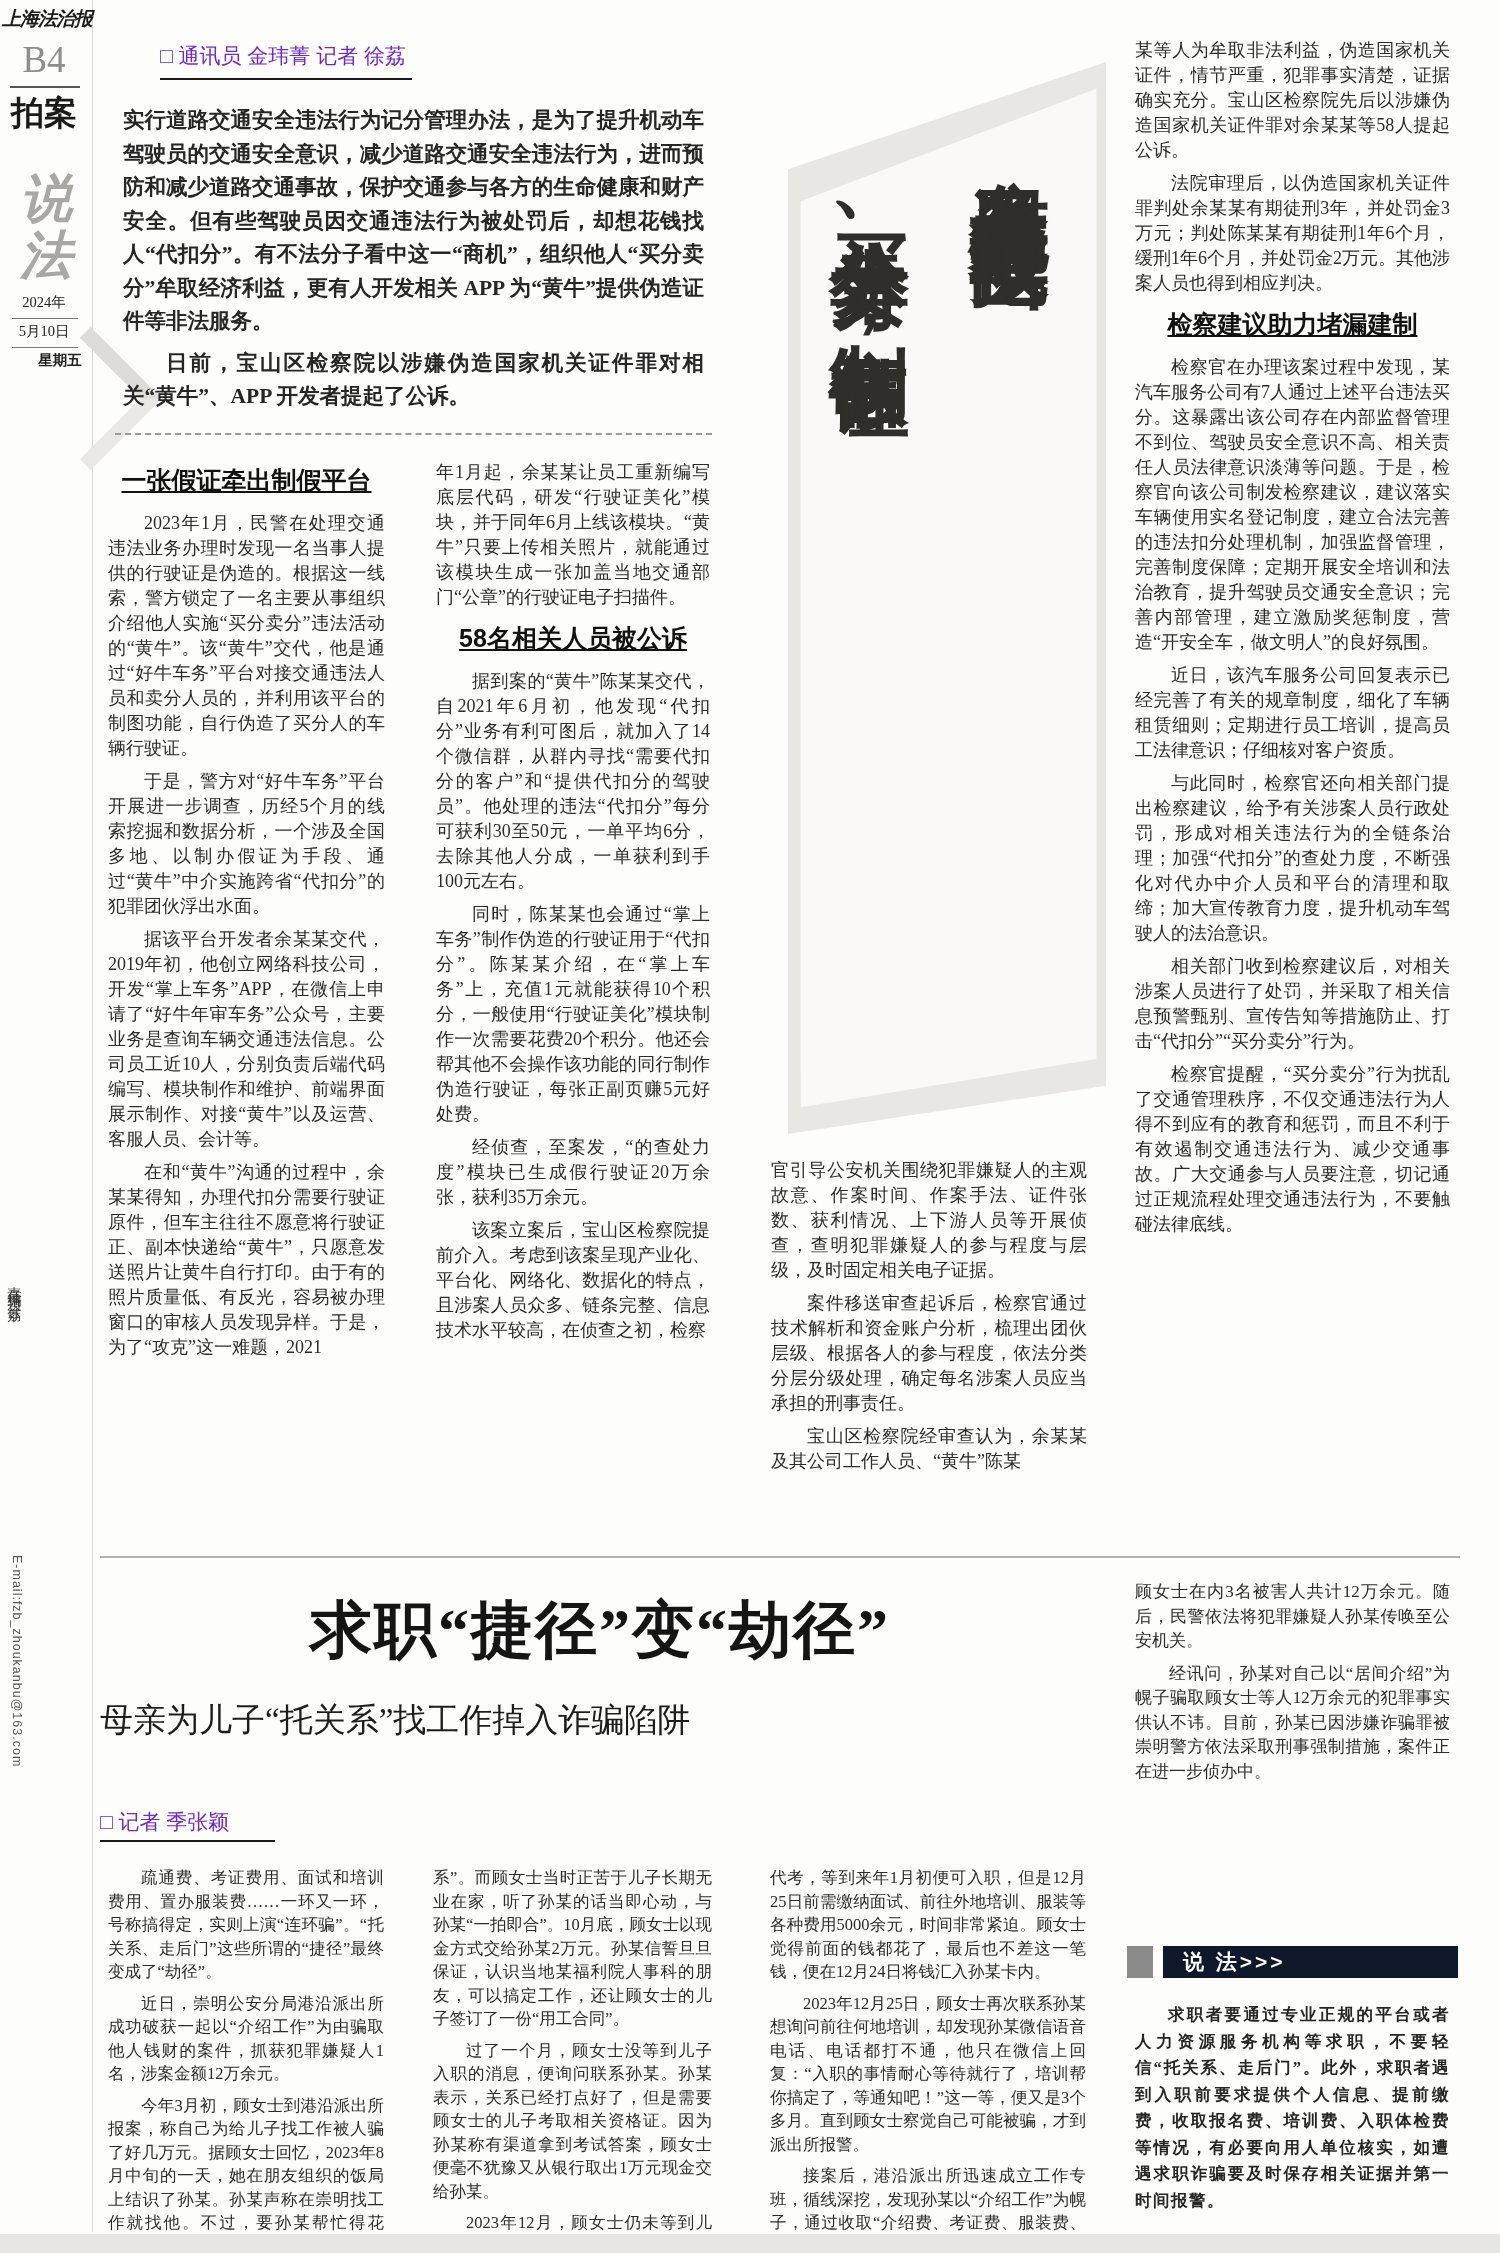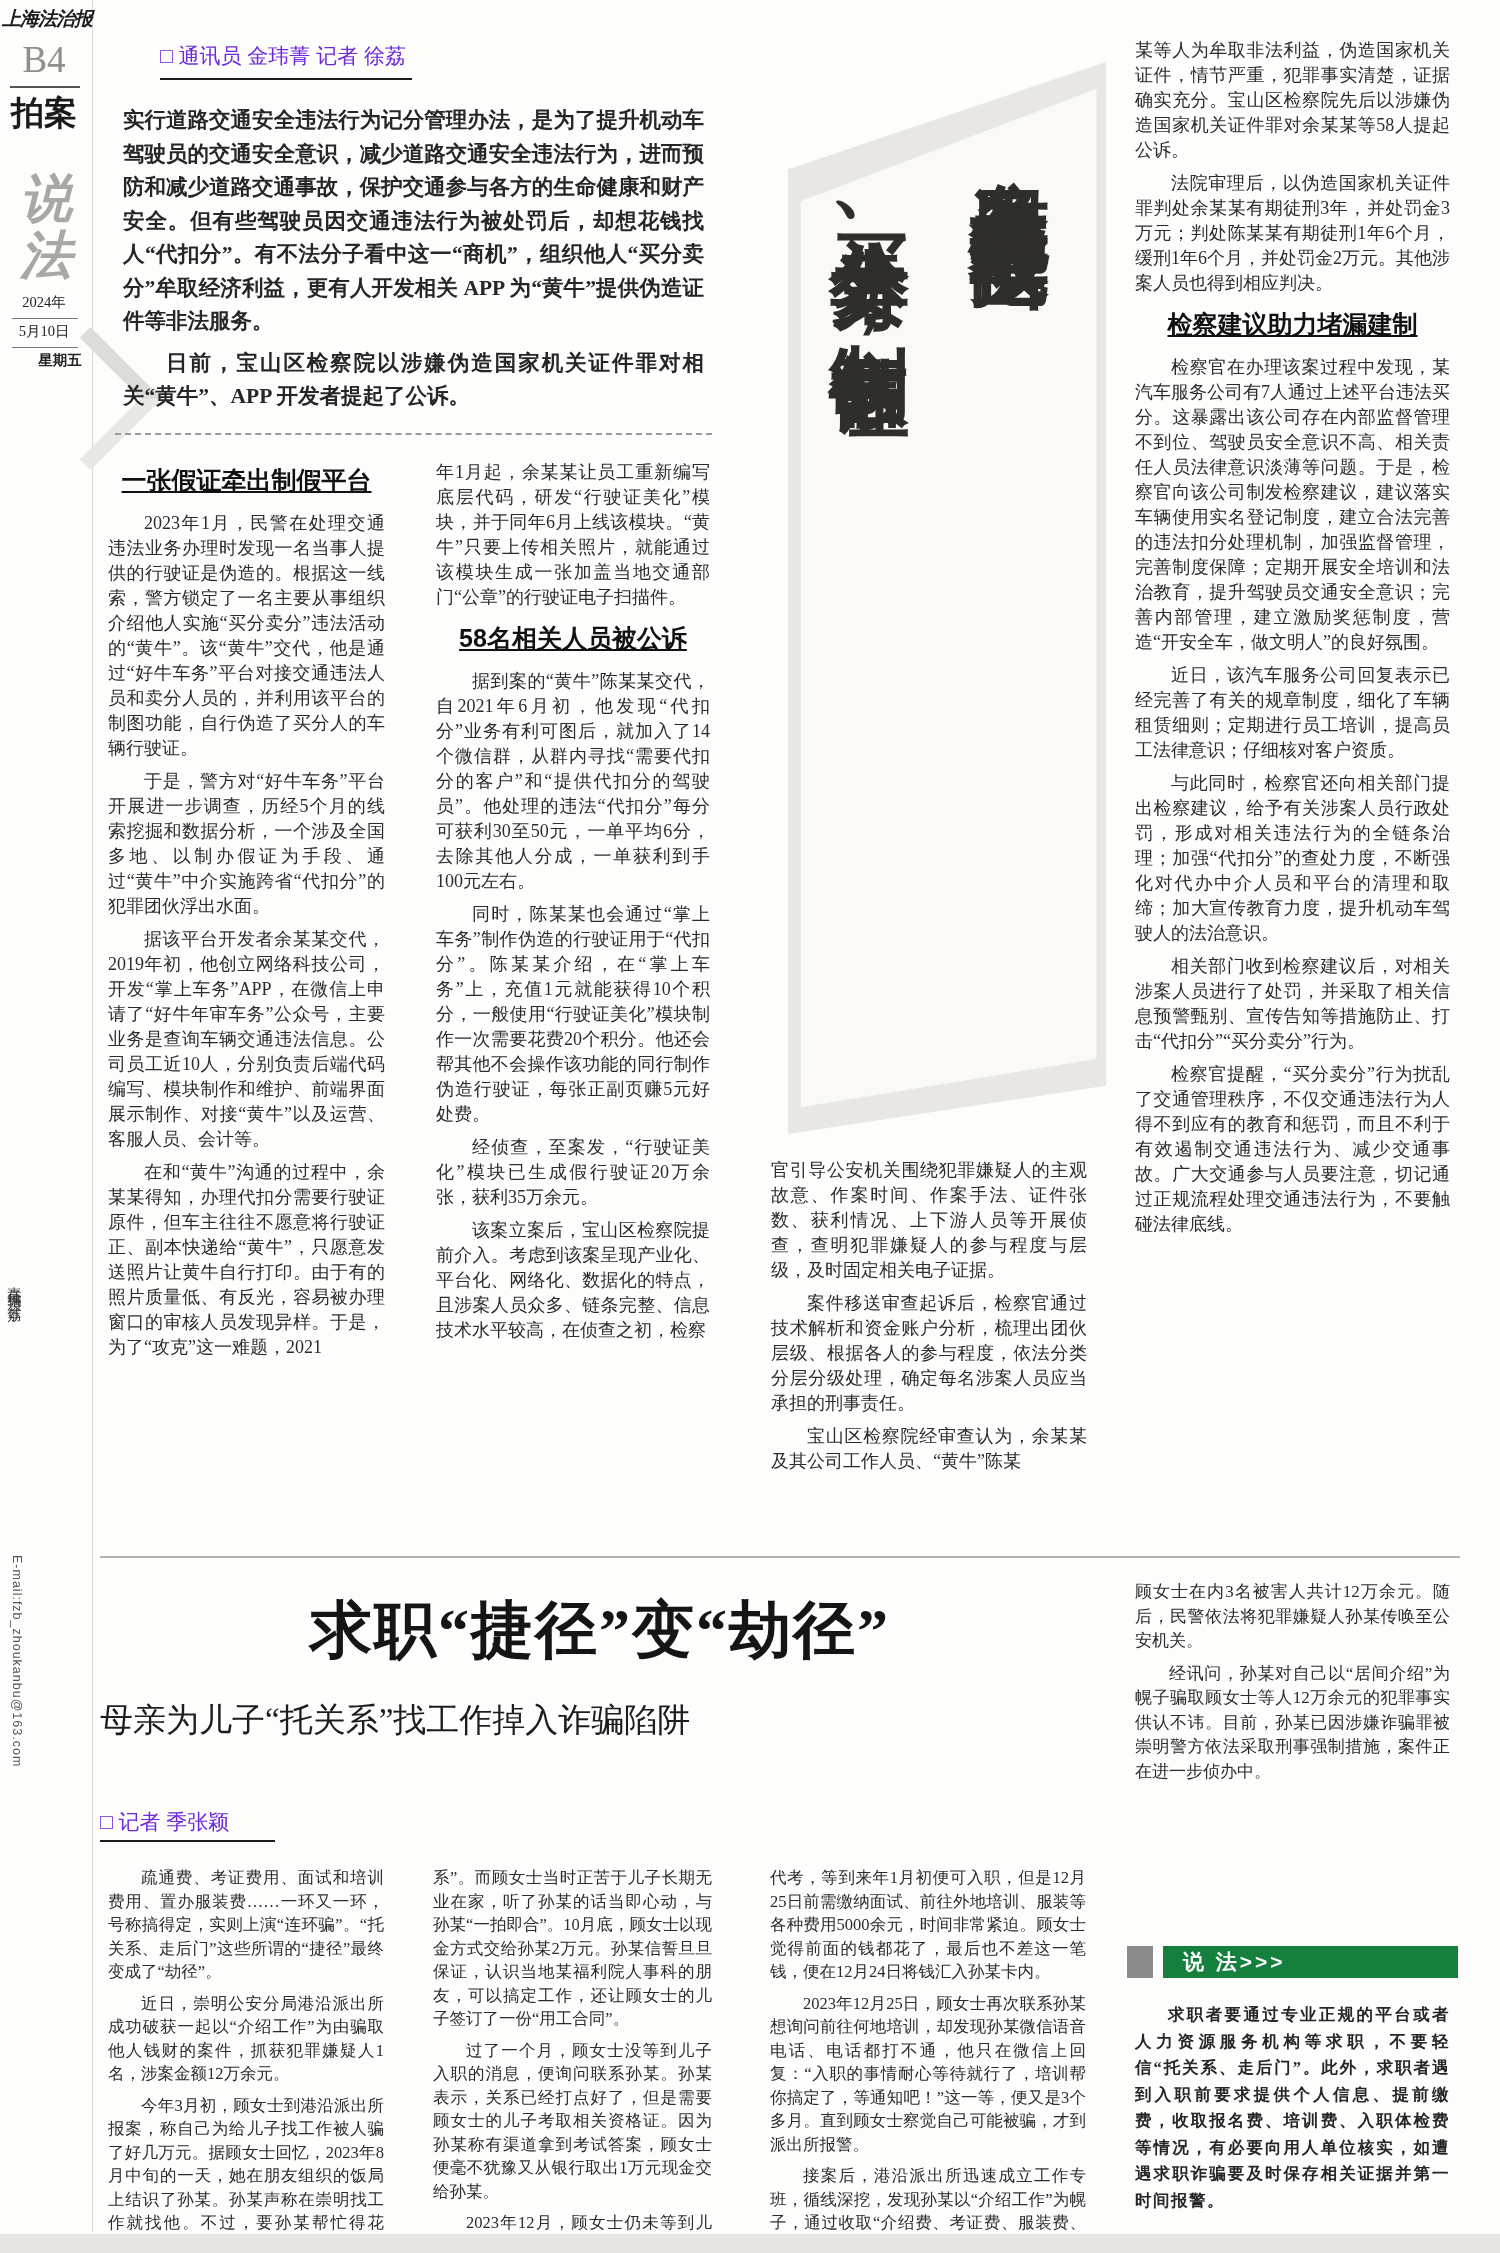--- a/index.html
+++ b/index.html
@@ -64,21 +64,21 @@
   #a2-subtitle{left:100px;top:1698px;width:1000px;text-align:left;font-size:33px;color:#1d1d1d;}
   #a2-byline{left:100px;top:1808px;}
   #a2-byline-rule{left:100px;top:1840px;width:175px;}
   #a2-col1{left:100px;top:1858px;width:292px;height:374px;font-size:16.5px;line-height:23.5px;}
   #a2-col2{left:425px;top:1858px;width:295px;height:374px;font-size:16.5px;line-height:23.5px;}
   #a2-col3{left:762px;top:1858px;width:332px;height:374px;font-size:16.5px;line-height:23.5px;}
   #a2-col4{left:1127px;top:1572px;width:331px;height:370px;font-size:17px;line-height:24.5px;}
   
   #shuofa-bar{left:1127px;top:1946px;width:331px;height:32px;}
   #shuofa-square{position:absolute;left:0;top:0;width:26px;height:32px;background:#8b8b8b;}
-  #shuofa-strip{position:absolute;left:36px;top:0;width:295px;height:32px;background:#15803d;}
+  #shuofa-strip{position:absolute;left:36px;top:0;width:295px;height:32px;background:#0f172a;}
   #shuofa-label{position:absolute;left:20px;top:2px;color:#fff;font-weight:bold;font-size:21px;
     letter-spacing:3px;font-family:"Liberation Sans","DejaVu Sans",sans-serif;}
   #a2-commentary{left:1127px;top:1994px;width:331px;height:238px;font-size:16.5px;line-height:26.5px;
     font-weight:bold;color:#262626;overflow:hidden;letter-spacing:1.5px;}
   #a2-commentary .para{text-indent:2em;}
   
   #footer-band{left:0;top:2234px;width:1500px;height:19px;background:#e7e6e3;}
 </style>
 </head>
 <body>
@@ -129,21 +129,21 @@
 </div>
 
 <div id="a1-col2" class="abs body-col">
   <div class="cont-first">
       <p class="para">年1月起，余某某让员工重新编写底层代码，研发“行驶证美化”模块，并于同年6月上线该模块。“黄牛”只要上传相关照片，就能通过该模块生成一张加盖当地交通部门“公章”的行驶证电子扫描件。</p>
     </div>
   <div class="sec-title">58名相关人员被公诉</div>
   <div>
       <p class="para">据到案的“黄牛”陈某某交代，自2021年6月初，他发现“代扣分”业务有利可图后，就加入了14个微信群，从群内寻找“需要代扣分的客户”和“提供代扣分的驾驶员”。他处理的违法“代扣分”每分可获利30至50元，一单平均6分，去除其他人分成，一单获利到手100元左右。</p>
       <p class="para">同时，陈某某也会通过“掌上车务”制作伪造的行驶证用于“代扣分”。陈某某介绍，在“掌上车务”上，充值1元就能获得10个积分，一般使用“行驶证美化”模块制作一次需要花费20个积分。他还会帮其他不会操作该功能的同行制作伪造行驶证，每张正副页赚5元好处费。</p>
-      <p class="para">经侦查，至案发，“行驶证美化”模块已生成假行驶证20万余张，获利35万余元。</p>
+      <p class="para">经侦查，至案发，“的查处力度”模块已生成假行驶证20万余张，获利35万余元。</p>
       <p class="para">该案立案后，宝山区检察院提前介入。考虑到该案呈现产业化、平台化、网络化、数据化的特点，且涉案人员众多、链条完整、信息技术水平较高，在侦查之初，检察</p>
     </div>
 </div>
 
 <div id="a1-col3-text" class="abs body-col cont-first">
     <p class="para">官引导公安机关围绕犯罪嫌疑人的主观故意、作案时间、作案手法、证件张数、获利情况、上下游人员等开展侦查，查明犯罪嫌疑人的参与程度与层级，及时固定相关电子证据。</p>
     <p class="para">案件移送审查起诉后，检察官通过技术解析和资金账户分析，梳理出团伙层级、根据各人的参与程度，依法分类分层分级处理，确定每名涉案人员应当承担的刑事责任。</p>
     <p class="para">宝山区检察院经审查认为，余某某及其公司工作人员、“黄牛”陈某</p>
   </div>
 

